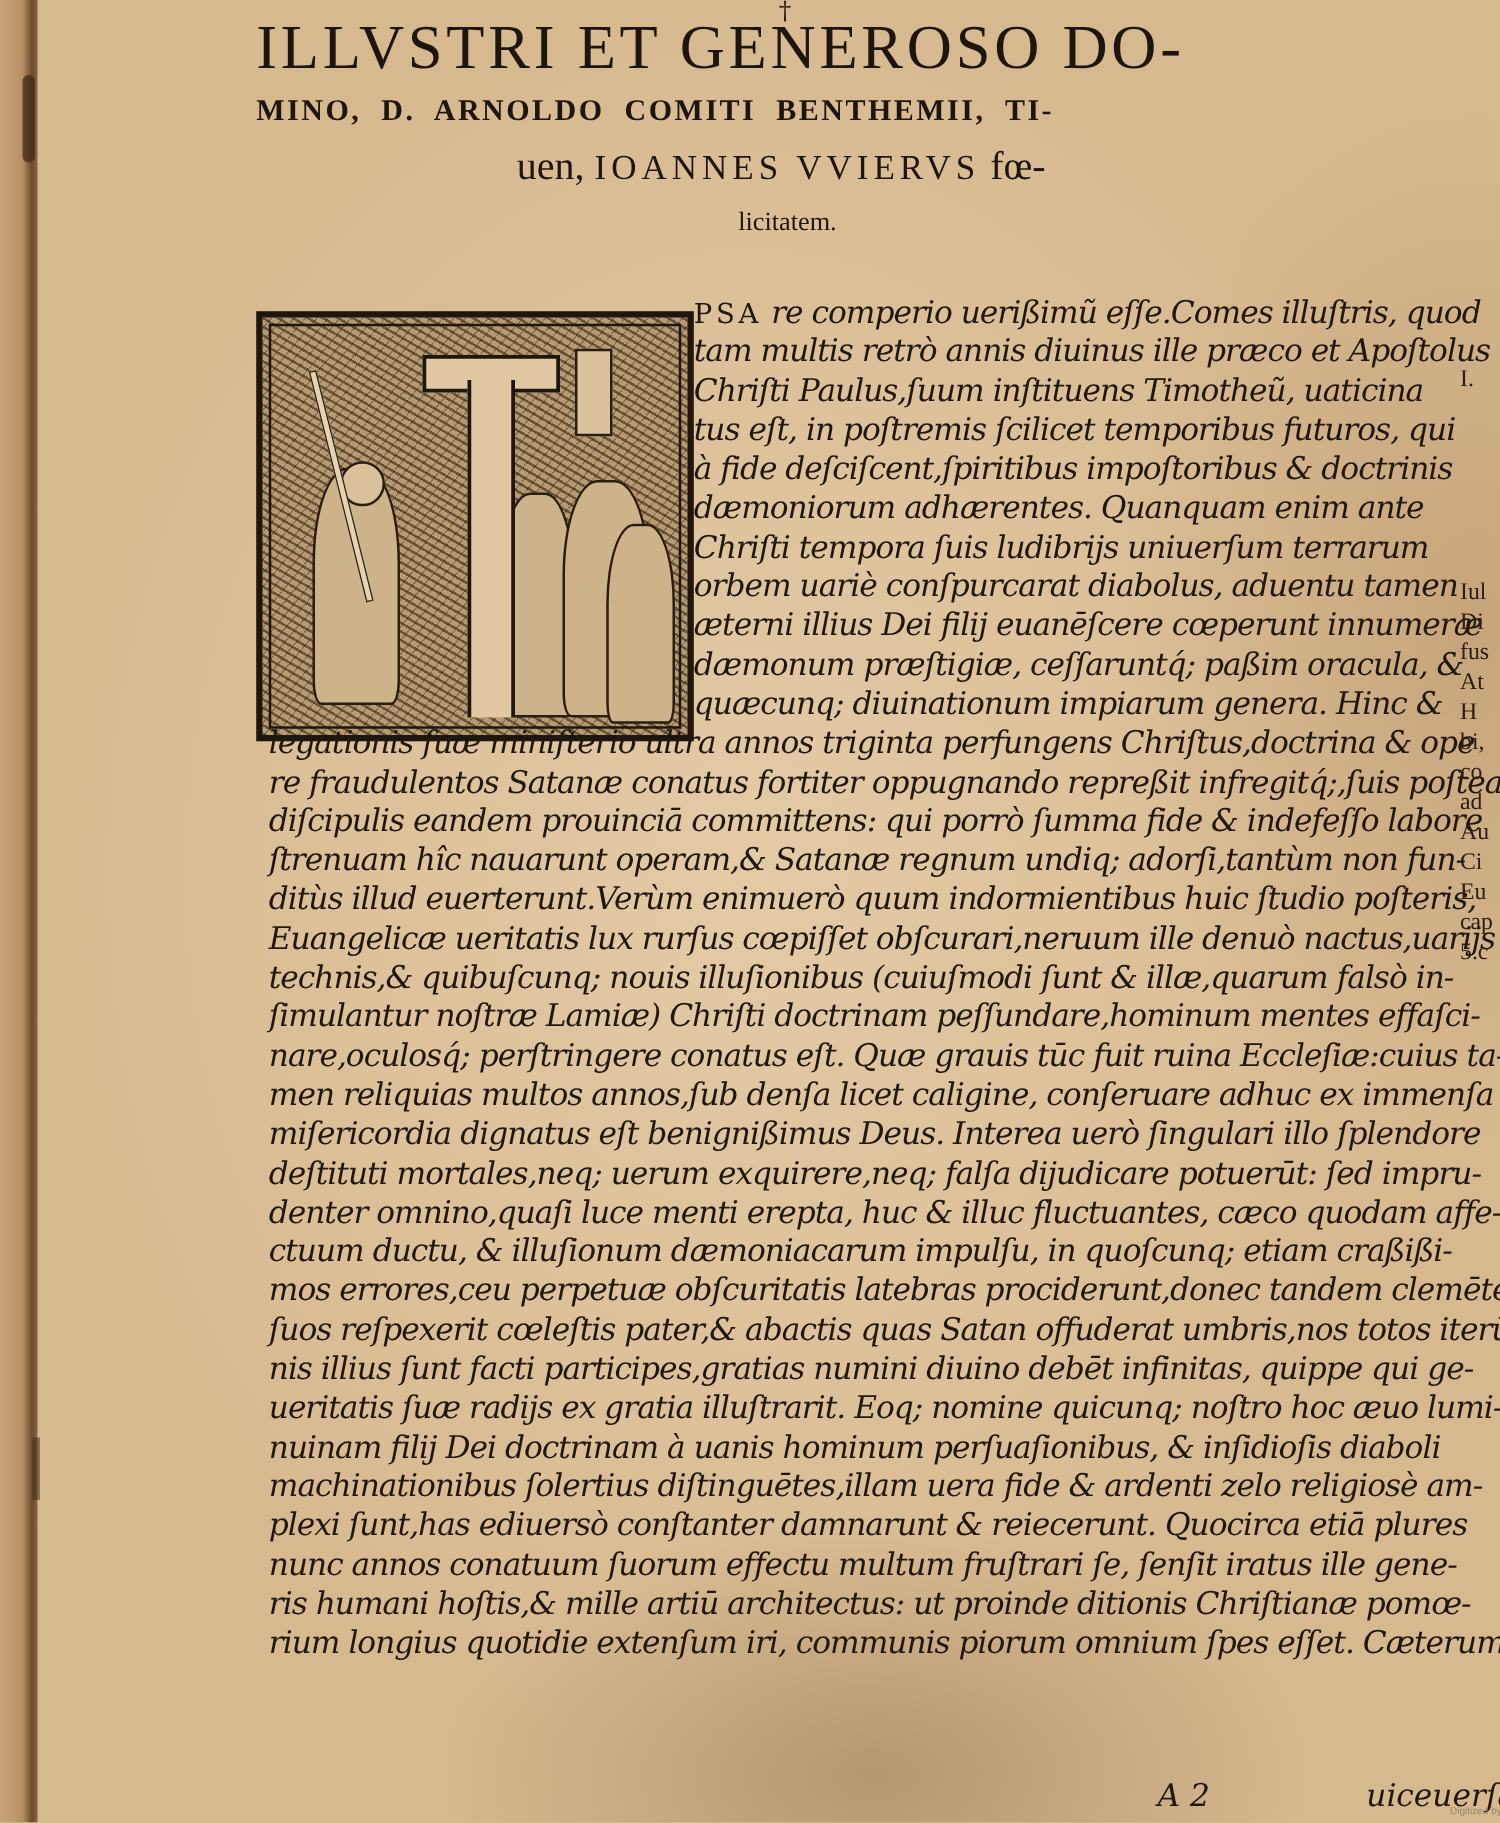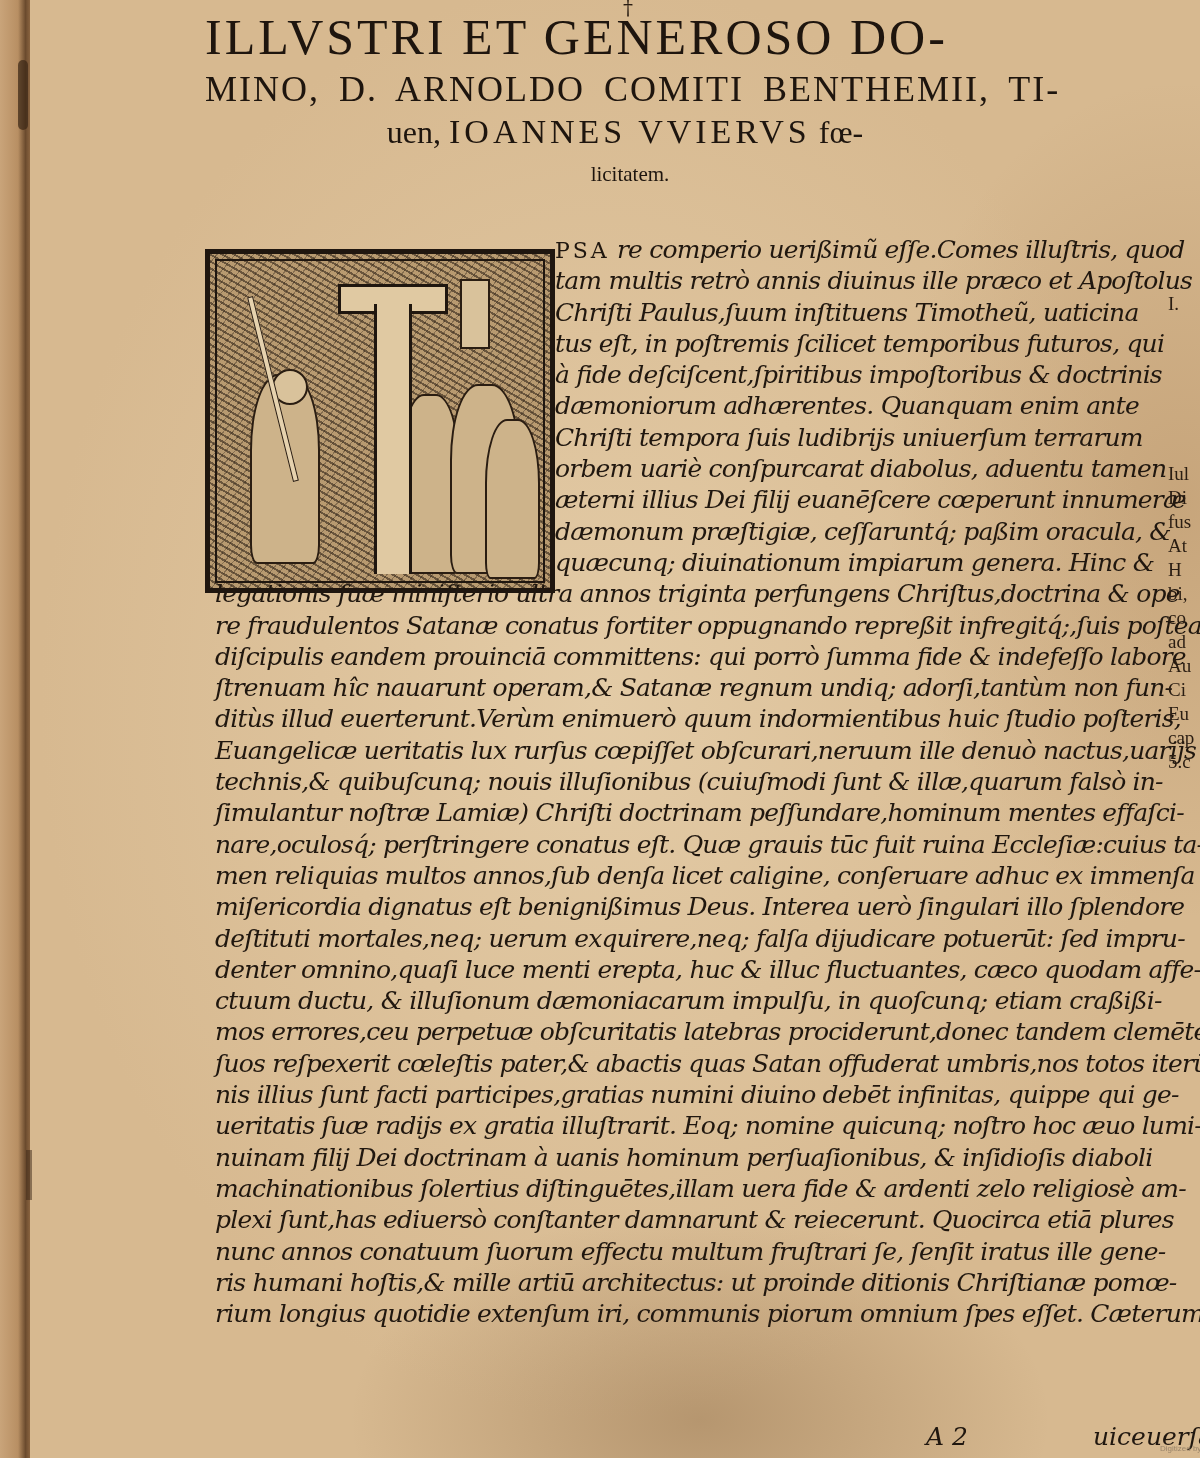--- a/index.html
+++ b/index.html
@@ -33,35 +33,35 @@
     .heading {
       position: absolute; left: 205px; top: 8px; width: 960px;
       font-family: "Liberation Serif", serif;
       color: #1e150e;
     }
     .h-line1 {
       font-size: 50px; letter-spacing: 3px; line-height: 58px; font-weight: normal;
       white-space: nowrap;
     }
     .h-line2 {
-      font-size: 36px; letter-spacing: 2px; line-height: 46px; font-weight: normal;
+      font-size: 24px; letter-spacing: 2px; line-height: 46px; font-weight: bold;
       white-space: nowrap; word-spacing: 8px;
     }
     .h-line3 {
       font-size: 34px; line-height: 46px; text-align: center; padding-left: 30px;
       white-space: nowrap;
     }
     .h-line4 {
       font-size: 32px; line-height: 40px; text-align: center; padding-right: 120px;
       white-space: nowrap;
     }
     .h-line5 {
       font-size: 21px; line-height: 44px; text-align: center; padding-right: 110px;
     }
-    .caps { letter-spacing: 4px; font-size: 34px; }
+    .caps { letter-spacing: 4px; font-size: 28px; }
 
     .initial {
       position: absolute; left: 205px; top: 249px; width: 350px; height: 344px;
       border: 5px solid #1f160f;
       outline: 2px solid #1f160f; outline-offset: -12px;
       background:
         repeating-linear-gradient(30deg, rgba(40,28,18,0.55) 0 2px, rgba(0,0,0,0) 2px 6px),
         repeating-linear-gradient(-50deg, rgba(40,28,18,0.35) 0 1px, rgba(0,0,0,0) 1px 7px),
         #b89a70;
       overflow: hidden;

